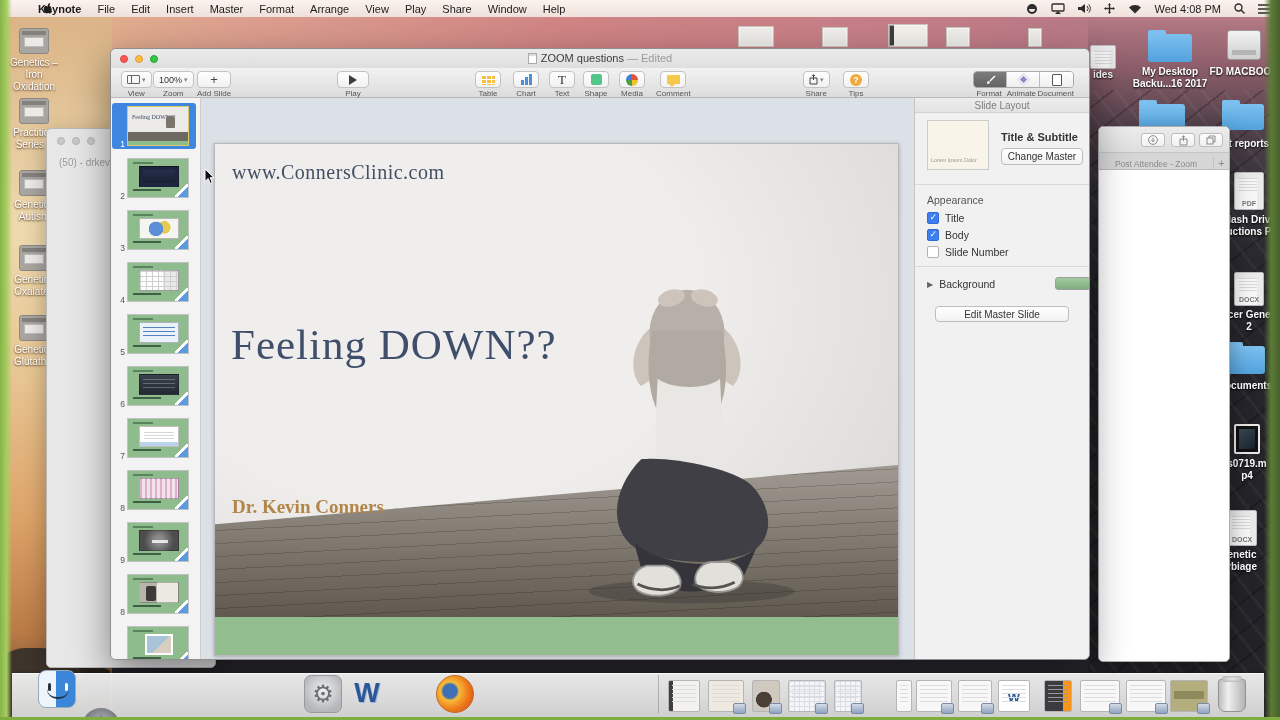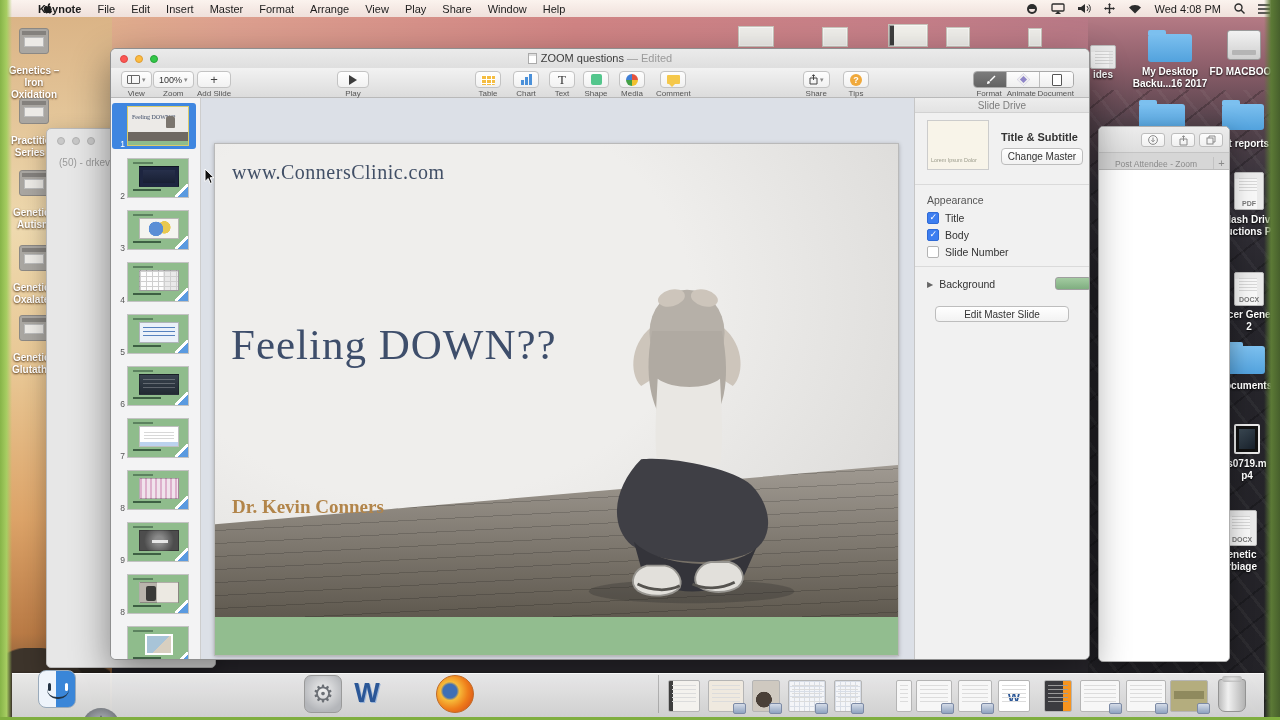--- a/index.html
+++ b/index.html
@@ -23,21 +23,21 @@
 .mb-app{font-weight:bold}
 .mb-right{margin-left:auto;display:flex;gap:13px;align-items:center}
 .mb-right svg{display:block}
 .apple{width:11px;height:13px;position:absolute;left:42px;top:2px}
 
 
 .ld{position:absolute;width:64px;text-align:center;z-index:5;cursor:default}
 .vicon{width:30px;height:26px;margin:0 auto;background:#a9a6a1;border:1px solid #8b8884;border-radius:3px;position:relative}
 .vicon::before{content:"";position:absolute;left:2px;top:2px;right:2px;height:4px;background:#84817d}
 .vicon::after{content:"";position:absolute;left:4px;top:8px;right:4px;height:10px;background:#eceae6;box-shadow:inset 0 0 0 1px #bbb}
-.ld .lbl{margin-top:11px;font-size:10px;font-weight:bold;color:#fff;text-shadow:0 1px 2px rgba(60,30,0,.9);line-height:12px}
+.ld .lbl{margin-top:3px;font-size:10px;font-weight:normal;color:#fff;text-shadow:0 1px 2px rgba(60,30,0,.9);line-height:12px}
 
 
 .rd{position:absolute;z-index:5;text-align:center;cursor:default}
 .rd .lbl{font-size:10px;font-weight:bold;color:#fff;text-shadow:0 1px 2px #000;line-height:12px}
 .folder{width:44px;height:28px;background:linear-gradient(#7cc0ef,#52a2dd);border-radius:3px;position:relative;margin:0 auto}
 .folder::before{content:"";position:absolute;left:0;top:-4px;width:18px;height:5px;background:#7cc0ef;border-radius:2px 2px 0 0}
 .drive{width:34px;height:30px;margin:0 auto;background:linear-gradient(#f2f2f2,#cfcfcf);border:1px solid #9a9a9a;border-radius:3px;position:relative}
 .drive::before{content:"";position:absolute;left:4px;bottom:4px;right:4px;height:5px;background:#b5b5b5;border-radius:1px}
 .page{width:30px;height:38px;margin:0 auto;background:#f7f7f7;border:1px solid #bbb;border-radius:2px;position:relative;box-shadow:inset -6px 6px 0 rgba(0,0,0,.05)}
 .page .badge{position:absolute;left:2px;bottom:2px;right:2px;font-size:7px;color:#777;font-weight:bold}
@@ -575,21 +575,21 @@
           <div class="s-url">www.ConnersClinic.com</div>
           <div class="s-title">Feeling DOWN??</div>
           <div class="s-author">Dr. Kevin Conners</div>
         </div>
         <svg class="cursor" width="11" height="17" viewBox="0 0 11 17">
             <path d="M1 1v12.5l3.2-3 2 5 2-1-2-4.8H10z" fill="#111" stroke="#fff" stroke-width="1"></path>
           </svg>
       </div>
 
       <div class="insp">
-        <div class="insp-h">Slide Drive</div>
+        <div class="insp-h">Slide Layout</div>
         <div class="master">
             <span>Lorem Ipsum Dolor</span>
           </div>
         <div class="mname">Title &amp; Subtitle</div>
         <button class="ibtn" style="left:86px;top:50px;width:82px;height:17px">Change Master</button>
         <div class="divh" style="top:86px"></div>
         <div class="sect" style="top:96px">Appearance</div>
         <div class="cbrow" style="top:114px">
           <span class="cb on"></span>
           <span>Title</span>

